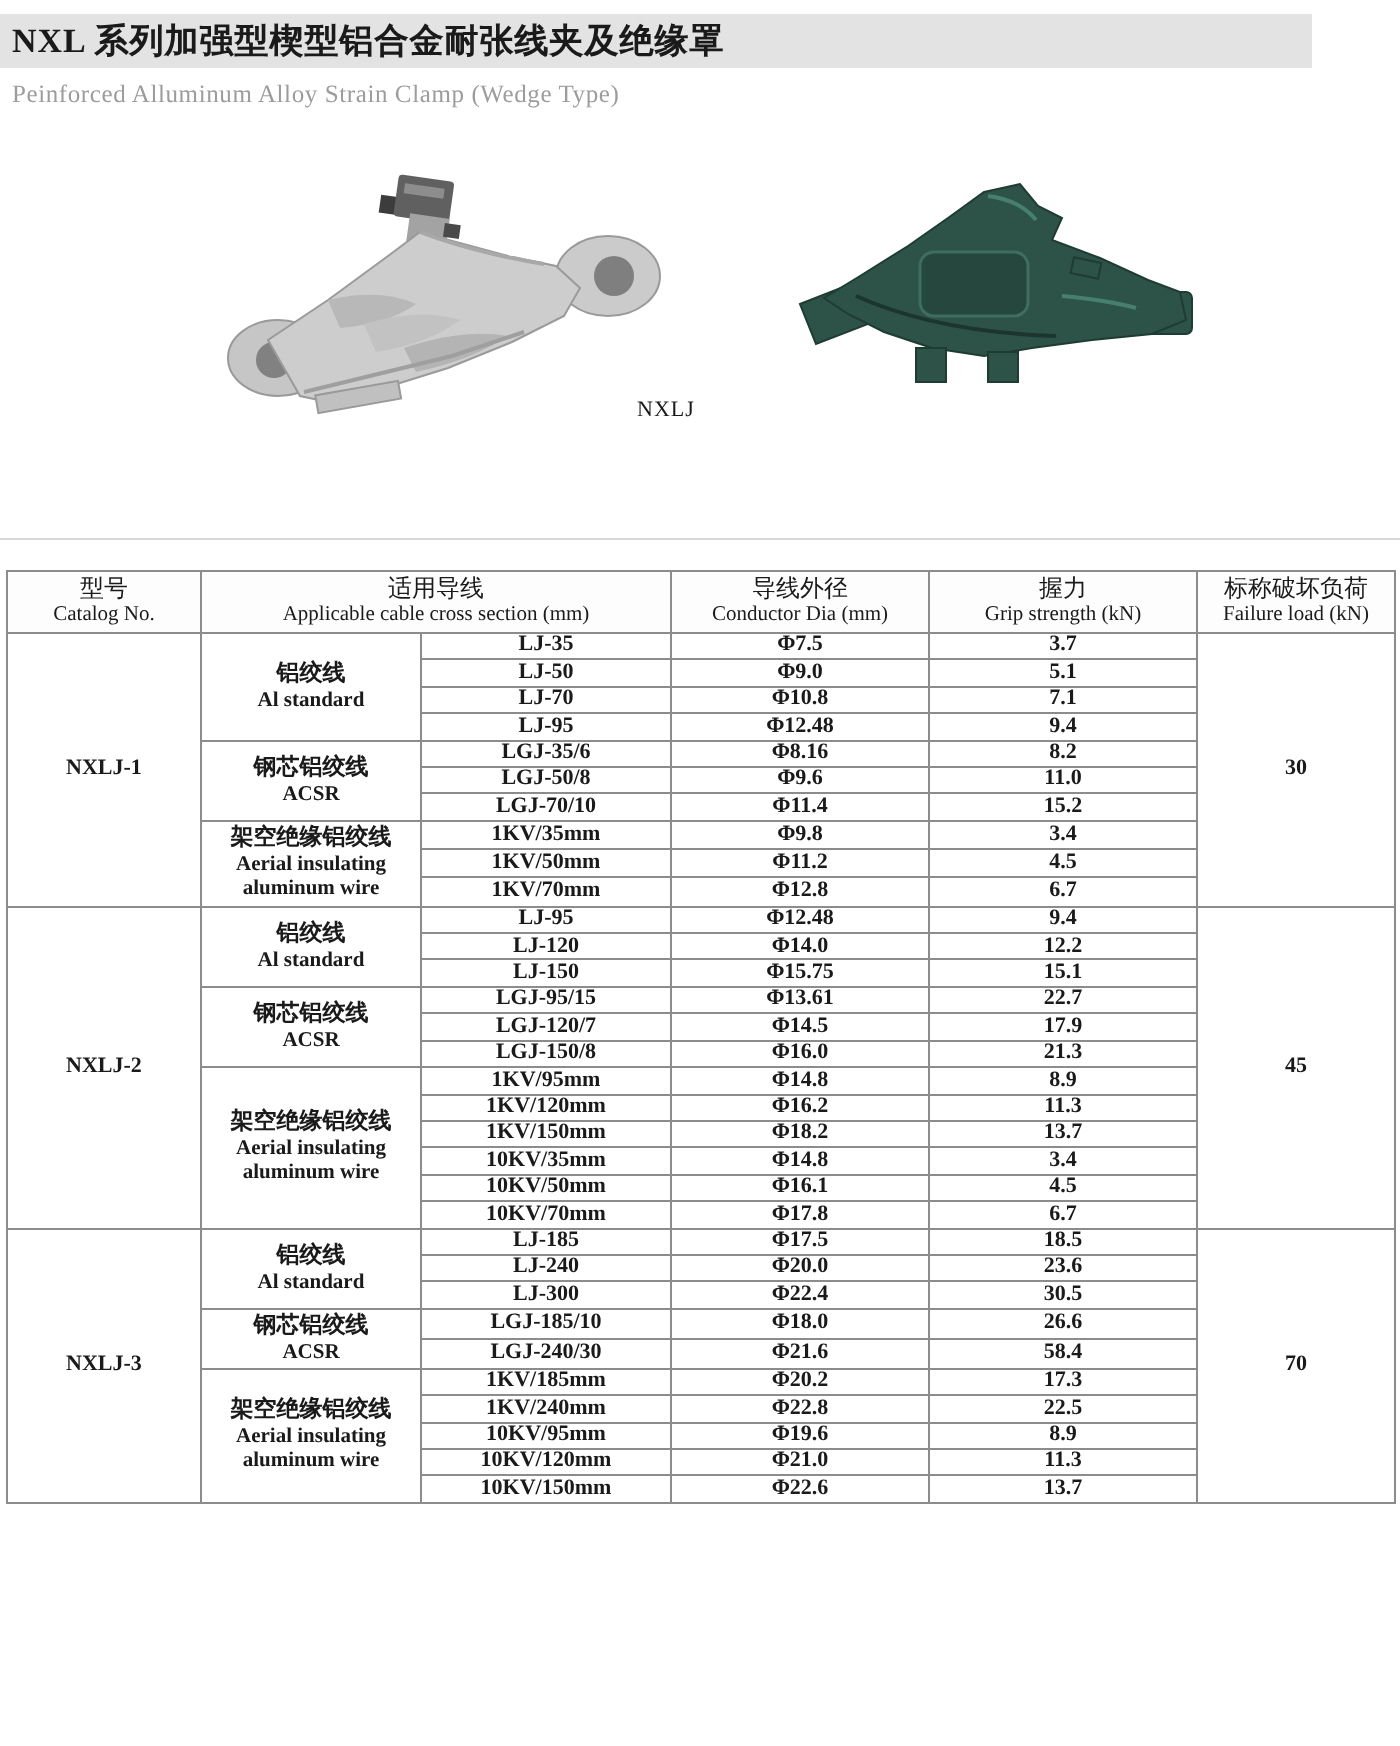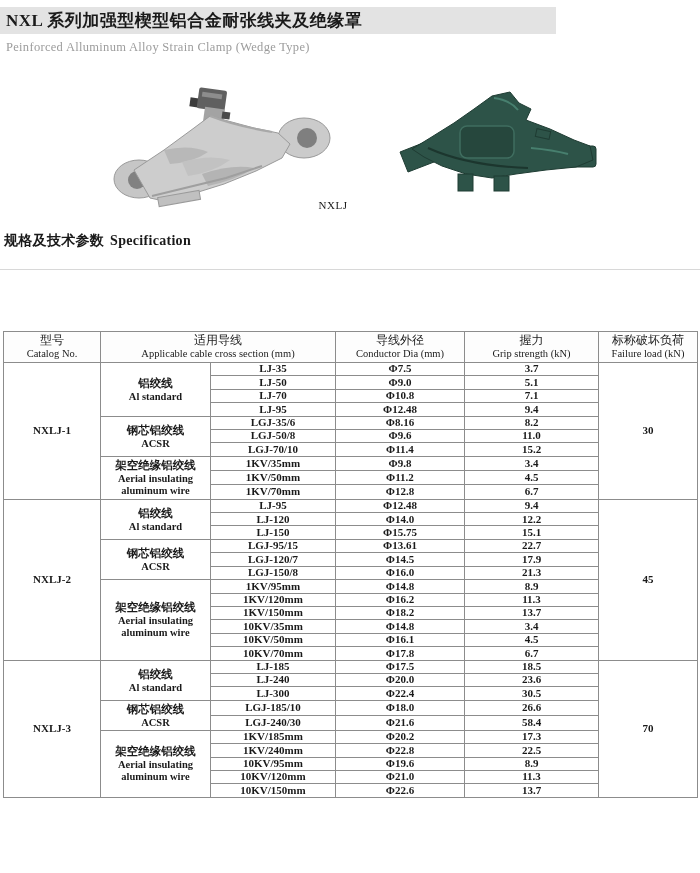--- a/index.html
+++ b/index.html
@@ -1,30 +1,30 @@
 <!DOCTYPE html>
 <html><head>
 <meta charset="utf-8">
 <style>
   html,body{margin:0;padding:0;background:#fff;}
   .page{position:relative;width:700px;height:873px;background:#ffffff;overflow:hidden;
         font-family:"Liberation Serif","DejaVu Serif",serif;color:#1a1a1a;}
-  .title-bar{position:absolute;left:0;top:7px;width:556px;height:27px;background:#e3e3e3;
+  .title-bar{position:absolute;left:0;top:7px;width:656px;height:27px;background:#e3e3e3;
              display:flex;align-items:center;box-sizing:border-box;padding-left:6px;}
   .title-bar span{font-size:17px;font-weight:bold;letter-spacing:.5px;white-space:nowrap;}
   .subtitle{position:absolute;left:6px;top:40px;font-size:12.5px;color:#9c9c9c;letter-spacing:.3px;}
   .photo-left{position:absolute;left:106px;top:86px;}
   .photo-right{position:absolute;left:398px;top:88px;}
   .photo-caption{position:absolute;left:300px;top:199px;width:66px;text-align:center;
                  font-weight:normal;font-size:11px;letter-spacing:.5px;}
   .section-heading{position:absolute;left:4px;top:232px;font-size:14px;font-weight:bold;letter-spacing:.3px;}
   .section-heading .en{margin-left:6px;}
   .rule{position:absolute;left:0;top:269px;width:700px;height:1px;background:#d8d8d8;}
   table.spec{position:absolute;left:3px;top:285px;width:694px;height:467px;
-             border-collapse:collapse;table-layout:fixed;margin-top:46px;}
+             border-collapse:collapse;table-layout:fixed;}
   .spec th,.spec td{border:1px solid #8c8c8c;text-align:center;vertical-align:middle;
                     padding:0;overflow:hidden;}
   .spec thead tr{height:31px;}
   .spec th{font-weight:normal;background:#fdfdfd;}
   .spec th .zh{display:block;font-size:12px;line-height:1.25;}
   .spec th .en{display:block;font-size:10.5px;line-height:1.2;}
   .spec tbody td{font-size:11px;font-weight:bold;line-height:1.05;}
   .spec td.subcat .zh-line{font-size:11.5px;font-weight:bold;line-height:1.3;}
   .spec td.subcat .en-line{font-size:10.5px;font-weight:bold;line-height:1.15;padding:0 4px;}
   .note{position:absolute;left:4px;top:847px;font-size:12px;font-weight:bold;white-space:nowrap;}
@@ -74,23 +74,20 @@
       <rect x="62" y="38" width="54" height="32" rx="7" fill="#26473d" stroke="#3f6d5f" stroke-width="1.5"></rect>
       <path d="M 96 10 Q 112 12 120 22" stroke="#477f6e" stroke-width="2" fill="none"></path>
       <path d="M 30 60 Q 70 78 130 80" stroke="#1c362e" stroke-width="2" fill="none"></path>
       <path d="M 133 60 Q 155 62 170 66" stroke="#477f6e" stroke-width="2" fill="none"></path>
       <rect x="138" y="42" width="14" height="8" fill="#2d5348" stroke="#1f3c33" stroke-width="1" transform="rotate(12 145 46)"></rect>
     </g>
   </svg>
 
   <div class="photo-caption">NXLJ</div>
 
-  <div class="section-heading">
-    <span class="zh">规格及技术参数</span><span class="en">Specification</span>
-  </div>
 
   <div class="rule"></div>
 
   <table class="spec">
     <colgroup>
       <col style="width:97px">
         <col style="width:110px">
         <col style="width:125px">
       <col style="width:129px">
         <col style="width:134px">

